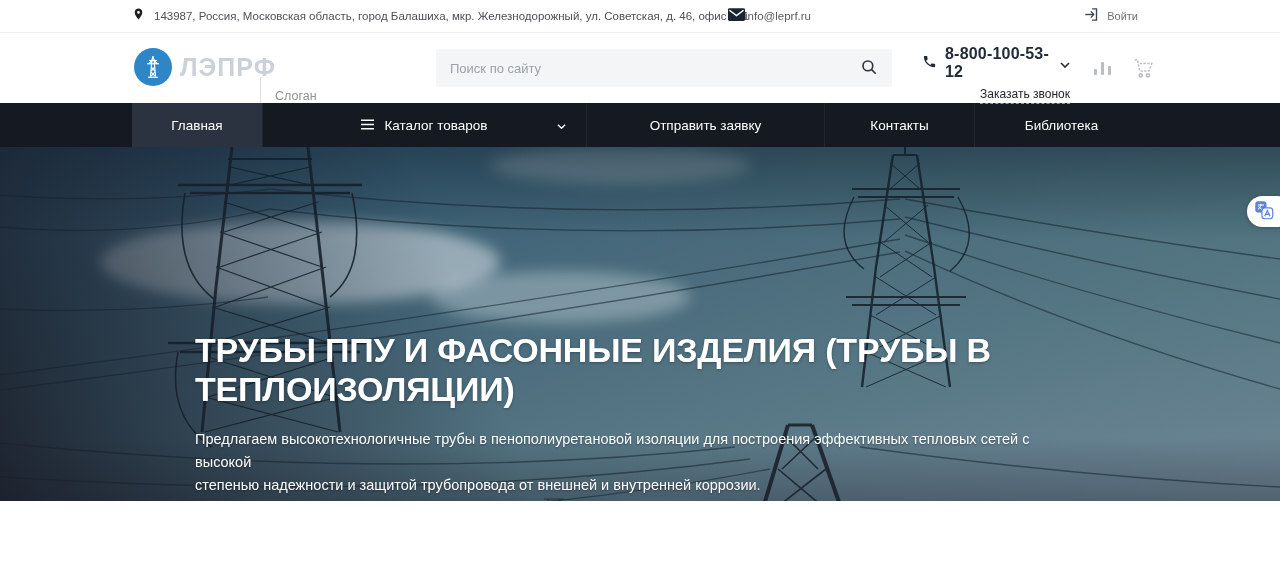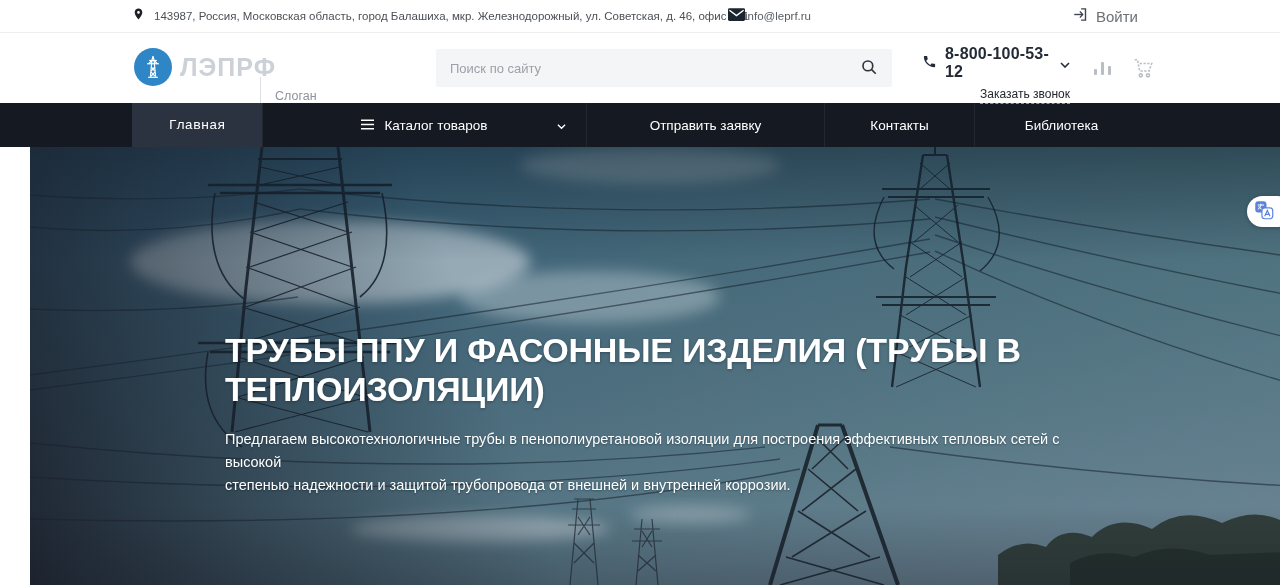--- a/index.html
+++ b/index.html
@@ -9,21 +9,21 @@
   .container { width:1016px; margin:0 auto; position:relative; height:100%; }
 
   
   .topbar { height:33px; background:#fff; border-bottom:1px solid #efefef; }
   .topbar .container { display:flex; align-items:center; }
   .addr-group { display:flex; align-items:center; gap:9px; }
   .addr-text { font-size:11.5px; color:#4b5056; }
   .mail-group { position:absolute; left:596px; top:0; height:32px; display:flex; align-items:center; }
   .mail-text { font-size:11.5px; color:#565b61; text-decoration:none; }
   .login-group { position:absolute; right:10px; top:0; height:32px; display:flex; align-items:center; gap:8px; cursor:pointer; }
-  .login-text { font-size:15px; color:#6b7076; }
+  .login-text { font-size:11px; color:#6b7076; }
 
   
   .header { height:70px; background:#fff; }
   .logo { position:absolute; left:2px; top:15px; display:flex; align-items:center; gap:8px; cursor:pointer; }
   .logo-circle { width:38px; height:38px; border-radius:50%; background:#2f86c7; display:flex; align-items:center; justify-content:center; }
   .logo-word { font-size:25px; font-weight:700; color:#ccd1d8; letter-spacing:1px; }
   .slogan-group { position:absolute; left:128px; top:0; height:70px; display:flex; align-items:flex-end; gap:14px; }
   .slogan-divider { width:1px; height:26px; background:#dcdfe3; }
   .slogan-text { font-size:12.5px; color:#8d939b; }
   .search-box { position:absolute; left:304px; top:16px; width:456px; height:38px; background:#f4f5f7; border-radius:2px; }
@@ -34,28 +34,28 @@
   .phone-row { display:flex; align-items:center; gap:8px; cursor:pointer; }
   .phone-num { font-size:16px; font-weight:700; color:#232b36; letter-spacing:.2px; }
   .callback { margin-top:4px; font-size:12px; color:#23282e; border-bottom:1px dashed #979ca3; cursor:pointer; line-height:1.5; }
   .hdr-icons { position:absolute; left:958px; top:0; height:70px; display:flex; align-items:center; gap:14px; }
   .hdr-icon-btn { width:26px; height:26px; display:flex; align-items:center; justify-content:center; cursor:pointer; }
 
   
   .nav { height:44px; background:#151a22; }
   .nav .container { display:flex; height:44px; }
   .nav-item { display:flex; align-items:center; justify-content:center; gap:10px; color:#fff; font-size:13.5px; cursor:pointer; border-left:1px solid rgba(255,255,255,.06); position:relative; }
-  .nav-item:first-child { border-left:0;font-family:Liberation Mono, monospace; }
+  .nav-item:first-child { border-left:0; }
   .nav-item.active { background:#2b3340; }
   .ni-0 { width:130px; } .ni-1 { width:324px; } .ni-2 { width:238px; } .ni-3 { width:150px;text-align:center; } .ni-4 { width:174px;align-items:center; }
   .nav-chevron { position:absolute; right:20px; top:50%; transform:translateY(-50%); }
 
   
-  .hero { position:relative; height:438px; overflow:hidden;
-    background:linear-gradient(160deg,#2e5876 0%,#3f6478 28%,#4d6e7e 50%,#5b7a88 68%,#74899a 88%,#8493a2 100%);margin-left:30px; }
+  .hero { position:relative; height:354px; overflow:hidden;
+    background:linear-gradient(160deg,#2e5876 0%,#3f6478 28%,#4d6e7e 50%,#5b7a88 68%,#74899a 88%,#8493a2 100%); }
   .hero-shade-top { position:absolute; inset:0; background:linear-gradient(to bottom,rgba(16,32,44,.45),rgba(16,32,44,0) 26%); }
   .hero-tint-right { position:absolute; inset:0; background:linear-gradient(250deg,rgba(66,108,118,.38),rgba(66,108,118,0) 55%); }
   .hero-dark-left { position:absolute; inset:0; background:linear-gradient(70deg,rgba(26,31,42,.92) 0%,rgba(26,31,42,.5) 16%,rgba(26,31,42,0) 38%); }
   .hero-bottom { position:absolute; inset:0; background:linear-gradient(to top,rgba(25,31,42,.35),rgba(25,31,42,0) 18%); }
   .hero-svg { position:absolute; left:0; top:0; }
   .hero-content { position:absolute; left:195px; top:184px; width:880px; color:#fff; }
   .hero-title { font-size:34px; line-height:39px; font-weight:700; letter-spacing:-.2px;
     text-shadow:0 1px 3px rgba(10,20,30,.35); }
   .hero-sub { margin-top:19px; font-size:14.5px; line-height:23px; font-weight:400;
     text-shadow:0 1px 2px rgba(10,20,30,.4); }

